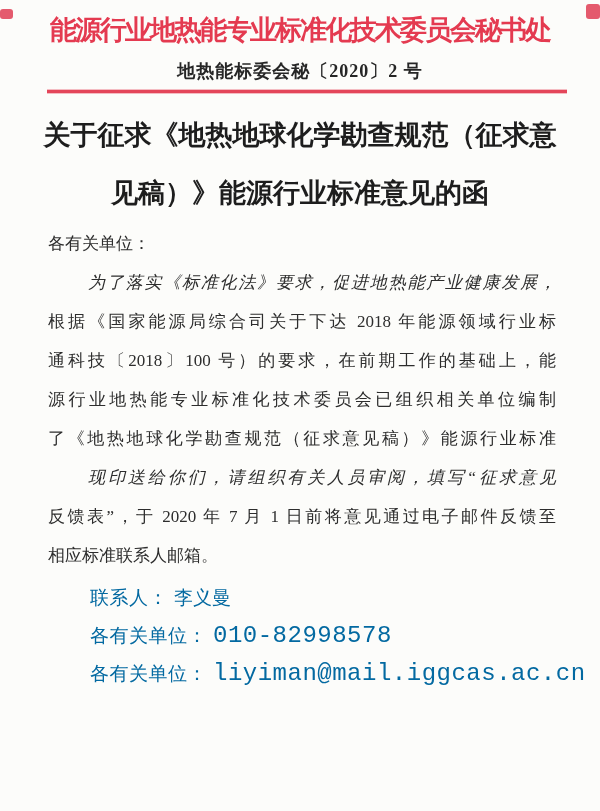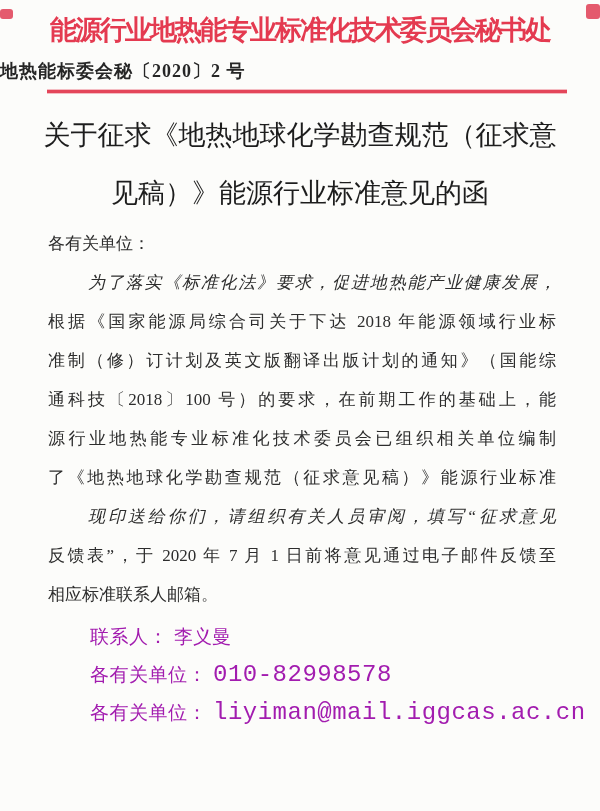--- a/index.html
+++ b/index.html
@@ -32,39 +32,40 @@
     text-align: center;
     font-size: 27px;
     line-height: 31px;
     font-weight: 700;
     letter-spacing: -2px;
     color: #e43a50;
     white-space: nowrap;
   }
   .doc-number {
     margin-top: 15px;
+    text-align: center;
     font-size: 18px;
     line-height: 21px;
     font-weight: 700;
     letter-spacing: 1px;
     color: #262626;
   }
   .red-rule {
     margin: 8px 0 0 47px;
     width: 520px;
     height: 3px;
     background: #e4465a;
     box-shadow: 0 1px 0 rgba(228, 70, 90, 0.35), 0 -1px 0 rgba(228, 70, 90, 0.35);
   }
   .doc-title {
     margin: 13px 30px 0 30px;
     text-align: center;
     font-size: 27px;
     line-height: 58px;
-    font-weight: 400;
+    font-weight: 700;
     color: #1d1d1d;
   }
   .doc-title .tl { display: block; white-space: nowrap; }
 
   .body-block {
     margin: 2px 44px 0 48px;
     font-size: 17px;
     line-height: 39px;
     color: #2d2d2d;
   }
@@ -73,21 +74,21 @@
     text-align: justify;
     text-align-last: justify;
   }
   .bline.indent { text-indent: 40px; font-style: italic; }
 
   .contacts-block {
     margin: 4px 44px 0 48px;
     padding-left: 42px;
     font-size: 19px;
     line-height: 38px;
-    color: #a21caf;
+    color: #0369a1;
   }
   .contact-line { margin: 0; white-space: nowrap; }
   .contact-line .label { letter-spacing: 0.5px; }
   .contact-line .value { margin-left: 6px; }
   .contact-line .value.mono {
     font-family: "Liberation Mono", "DejaVu Sans Mono", monospace;
     font-size: 24px;
     letter-spacing: 0.5px;
   }
 </style>
@@ -107,21 +108,20 @@
 
   <h2 class="doc-title">
     <span class="tl">关于征求《地热地球化学勘查规范（征求意</span>
     <span class="tl">见稿）》能源行业标准意见的函</span>
   </h2>
 
   <main class="body-block">
     <p class="bline">各有关单位：</p>
     <p class="bline indent just">为了落实《标准化法》要求，促进地热能产业健康发展，</p>
     <p class="bline just">根据《国家能源局综合司关于下达 2018 年能源领域行业标</p>
-    <p class="bline just">准制（修）订计划及英文版翻译出版计划的通知》（国能综</p>
     <p class="bline just">通科技〔2018〕100 号）的要求，在前期工作的基础上，能</p>
     <p class="bline just">源行业地热能专业标准化技术委员会已组织相关单位编制</p>
     <p class="bline just">了《地热地球化学勘查规范（征求意见稿）》能源行业标准</p>
     <p class="bline indent just">现印送给你们，请组织有关人员审阅，填写“征求意见</p>
     <p class="bline just">反馈表”，于 2020 年 7 月 1 日前将意见通过电子邮件反馈至</p>
     <p class="bline">相应标准联系人邮箱。</p>
   </main>
 
   <section class="contacts-block">
     <p class="contact-line">

